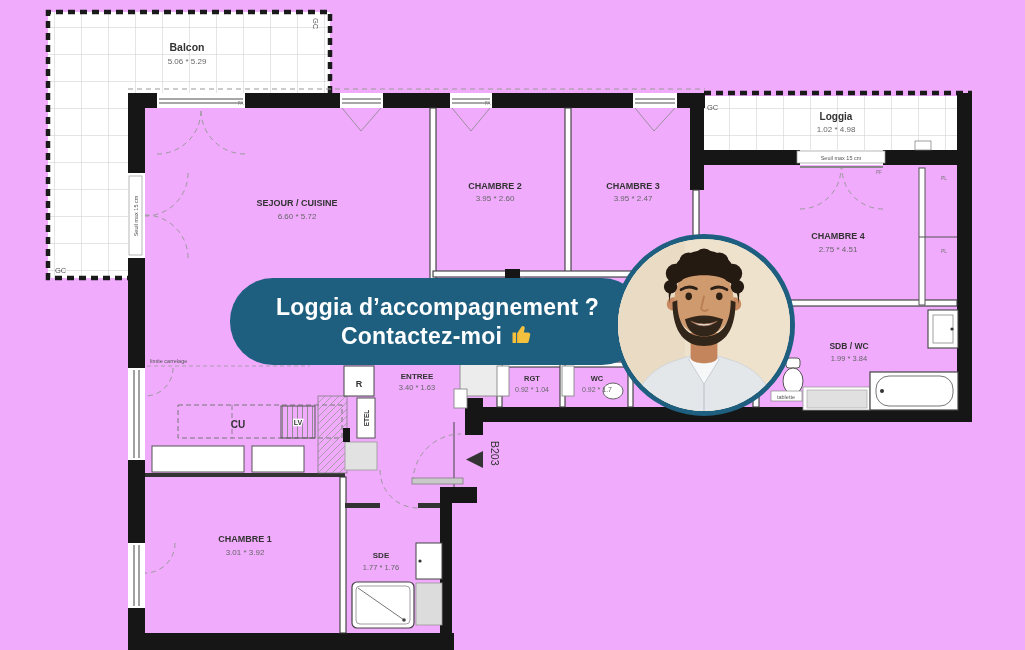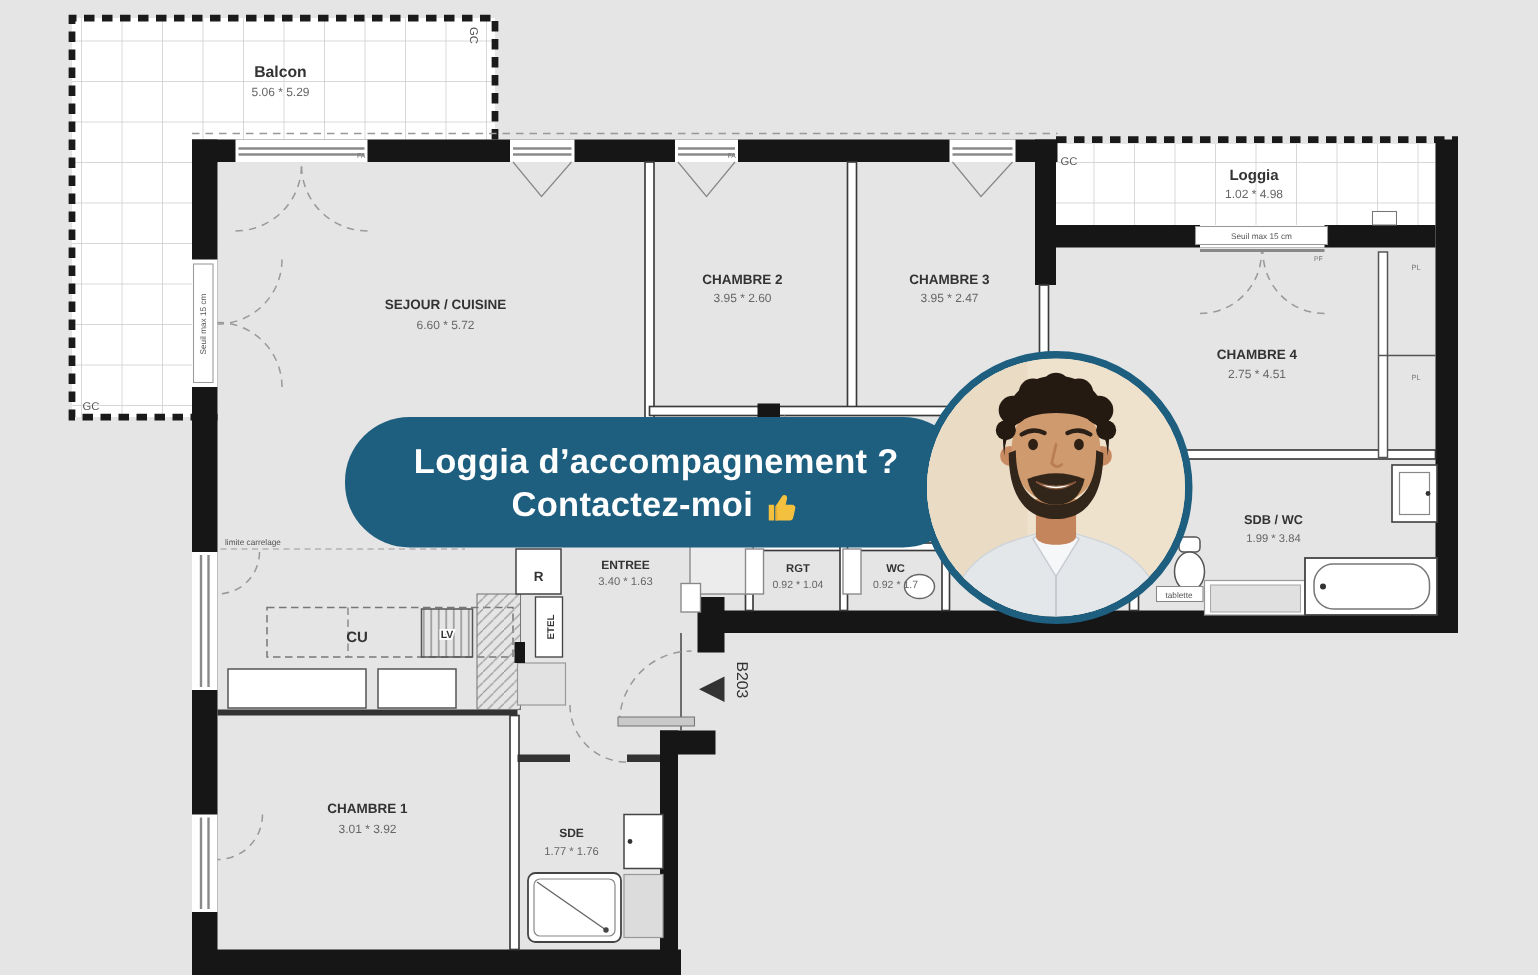--- a/index.html
+++ b/index.html
@@ -1,27 +1,27 @@
 <!DOCTYPE html>
 <html><head>
 <meta charset="utf-8">
 <style>
   html,body{margin:0;padding:0;background:#ffffff;}
-  #stage{position:relative;width:1025px;height:650px;overflow:hidden;background:#e5e5e5;
+  #stage{position:relative;width:1025px;height:650px;overflow:hidden;background:#f0abfc;
          font-family:"Liberation Sans",sans-serif;}
   #planSvg{position:absolute;left:0;top:0;z-index:1;}
   .room-name{fill:#333;font-weight:bold;}
   .room-dims{fill:#666;}
   .tiny{fill:#555;}
   
   #banner{position:absolute;left:230px;top:278px;width:415px;height:87px;z-index:5;
           background:#1e5f80;border-radius:43px;display:flex;flex-direction:column;
           justify-content:center;align-items:center;gap:1px;}
   #banner .l1{color:#fff;font-size:23px;font-weight:bold;letter-spacing:.2px;line-height:28px;}
-  #banner .row2{display:flex;align-items:flex-end;gap:8px;}
+  #banner .row2{display:flex;align-items:flex-start;gap:8px;}
   #banner .l2{color:#fff;font-size:23px;font-weight:bold;letter-spacing:.2px;line-height:28px;}
   
   #photo{position:absolute;left:613px;top:234px;width:182px;height:182px;box-sizing:border-box;
          border:5px solid #1e5f80;border-radius:50%;overflow:hidden;z-index:6;background:#efe2cd;}
 </style>
 </head>
 <body>
 
 <div id="stage">
 

